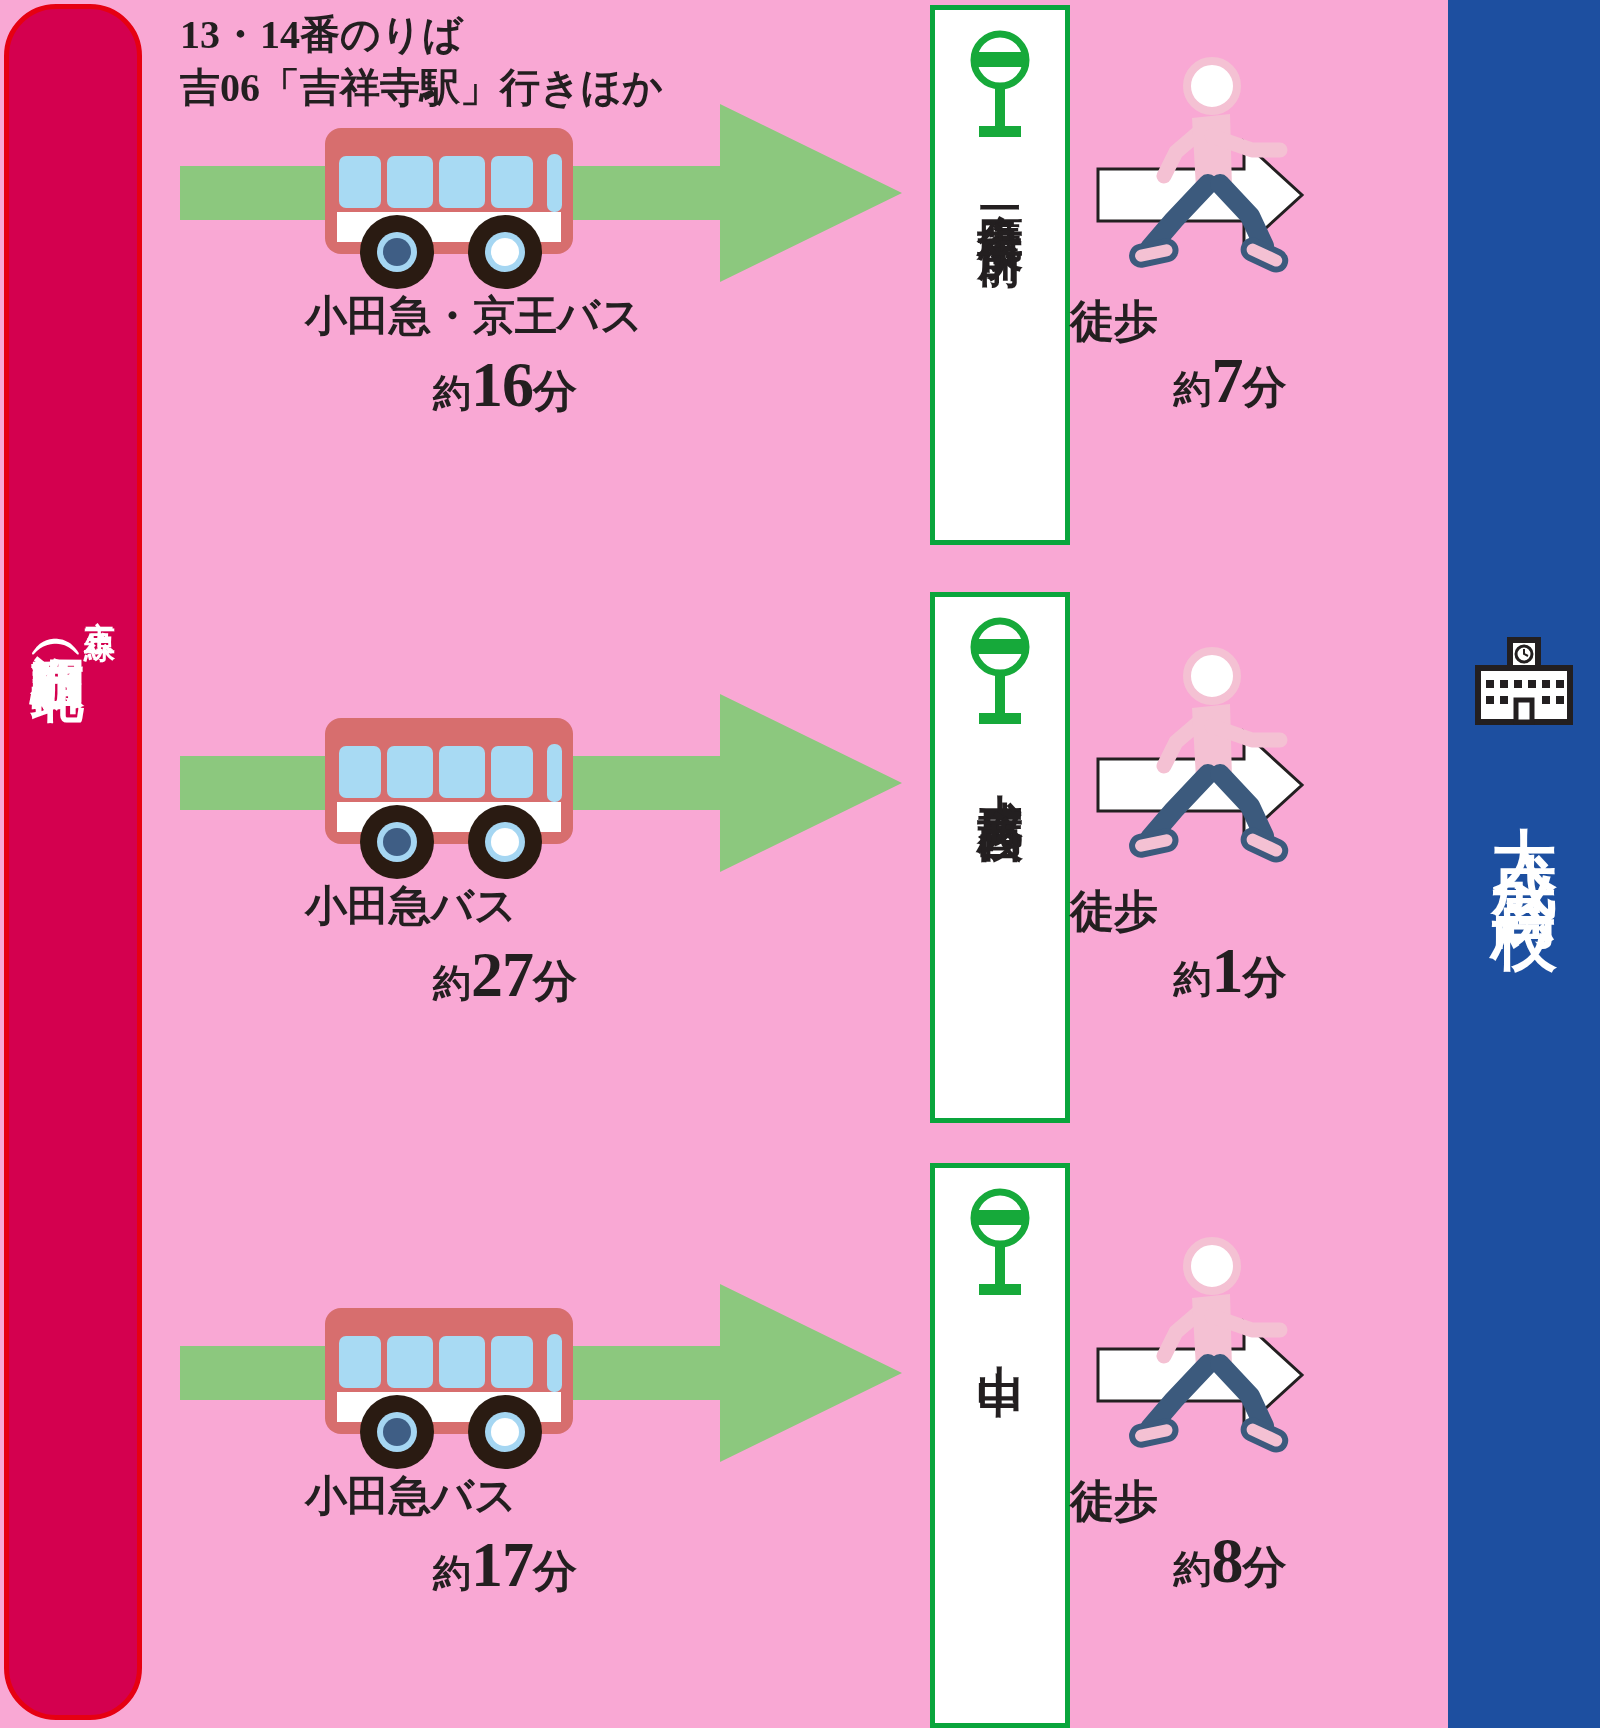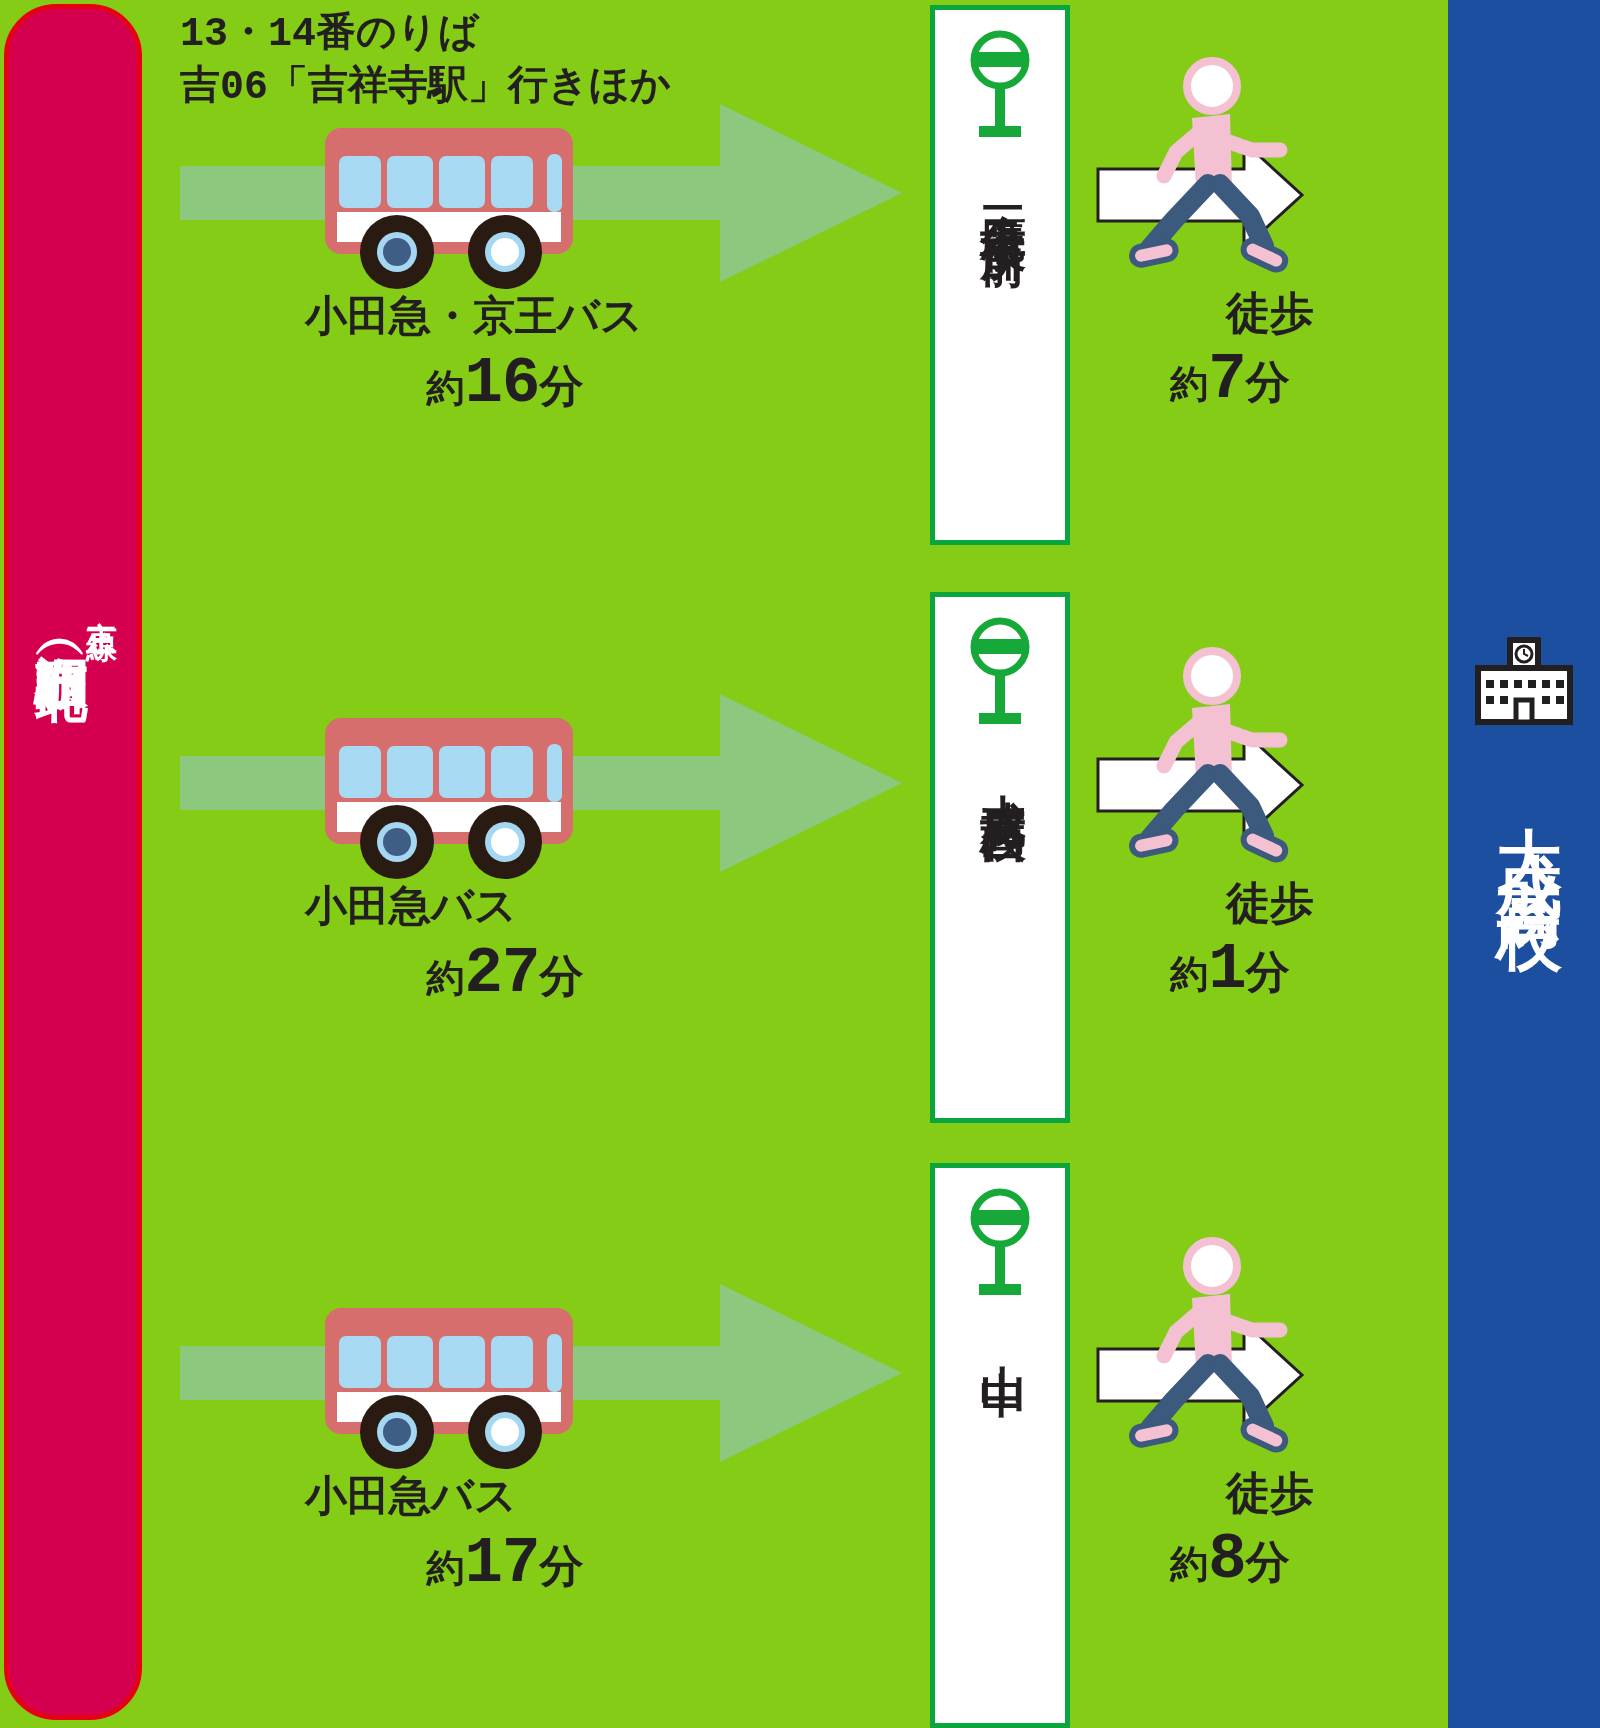--- a/index.html
+++ b/index.html
@@ -1,18 +1,18 @@
 <!DOCTYPE html>
 <html><head>
 <meta charset="utf-8">
 <style>
   html,body{margin:0;padding:0;background:#ffffff;}
   .canvas{
-    position:relative;width:1600px;height:1728px;background:#84cc16;overflow:hidden;
-    font-family:Liberation Mono, monospace;color:#231f20;
+    position:relative;width:1600px;height:1728px;background:#f9a8d4;overflow:hidden;
+    font-family:Liberation Serif, serif;color:#231f20;
   }
   
   .origin-bar{
     position:absolute;left:4px;top:4px;width:138px;height:1716px;
     background:#d4004f;border:5px solid #e60012;border-radius:52px;
     box-sizing:border-box;display:flex;justify-content:center;align-items:flex-start;
   }
   .origin-text{
     writing-mode:vertical-rl;text-orientation:mixed;color:#ffffff;font-weight:bold;
     margin-top:560px;line-height:1;display:flex;flex-direction:column;align-items:center;
@@ -47,22 +47,22 @@
     background:#ffffff;border:5px solid #0aa53c;box-sizing:border-box;
     display:flex;flex-direction:column;align-items:center;
   }
   .stop-box .stop-sign{margin-top:20px;}
   .stop-name{
     writing-mode:vertical-rl;text-orientation:mixed;font-size:46px;font-weight:bold;
     letter-spacing:7px;margin-top:26px;line-height:1;
   }
   .walk-arrow{left:1096px;top:138px;}
   .walker{left:1112px;top:56px;}
-  .walk-label{left:1070px;top:284px;width:320px;text-align:center;
-              font-size:44px;font-weight:bold;margin-left:40px;}
+  .walk-label{left:1070px;top:292px;width:320px;text-align:left;
+              font-size:44px;font-weight:bold;}
   .walk-time{left:1070px;top:344px;width:320px;}
 </style>
 </head>
 <body>
 
 <div class="canvas">
 
   <div class="origin-bar">
     <div class="origin-text">
       <span class="origin-line">京王線</span>

